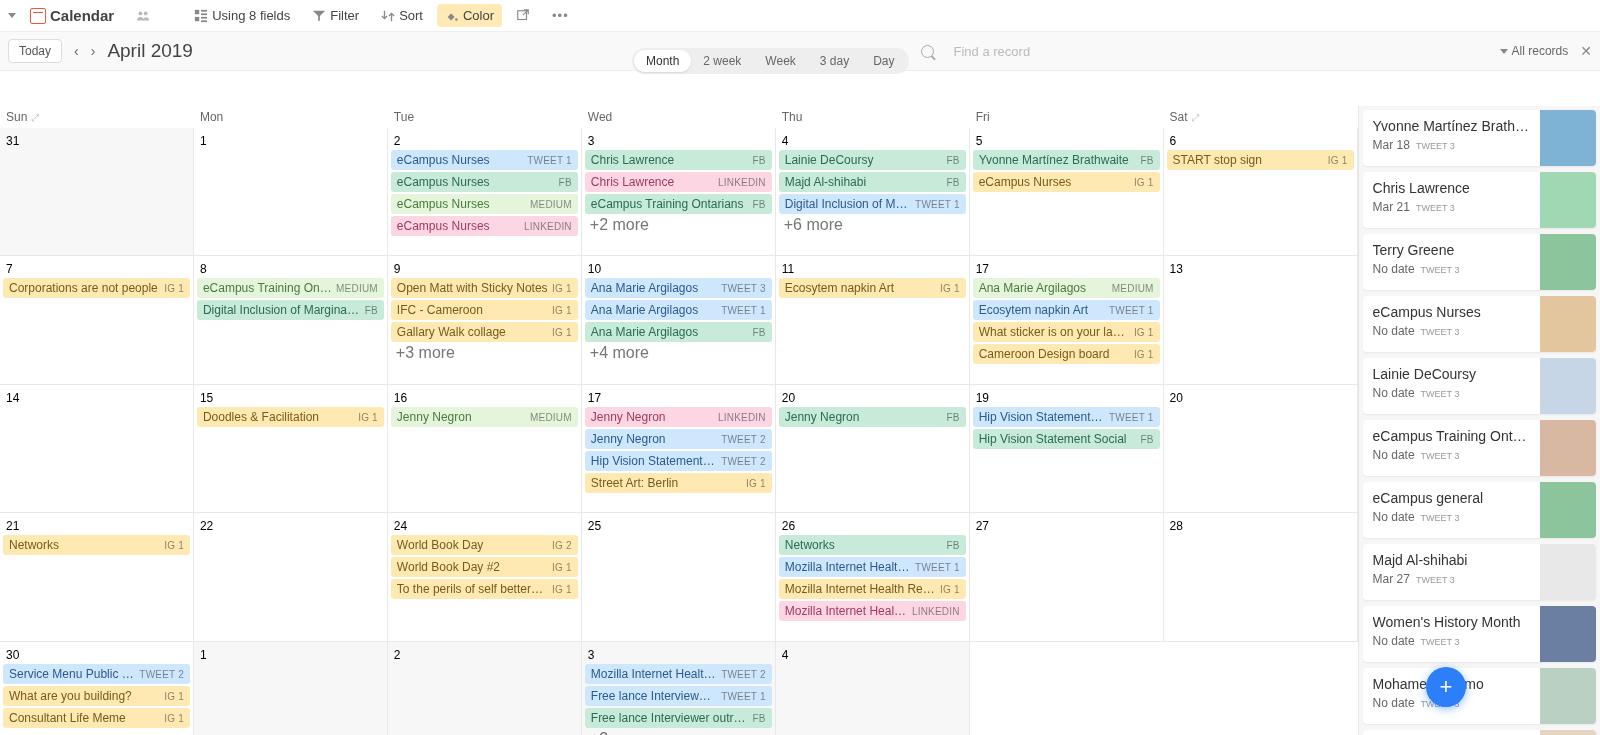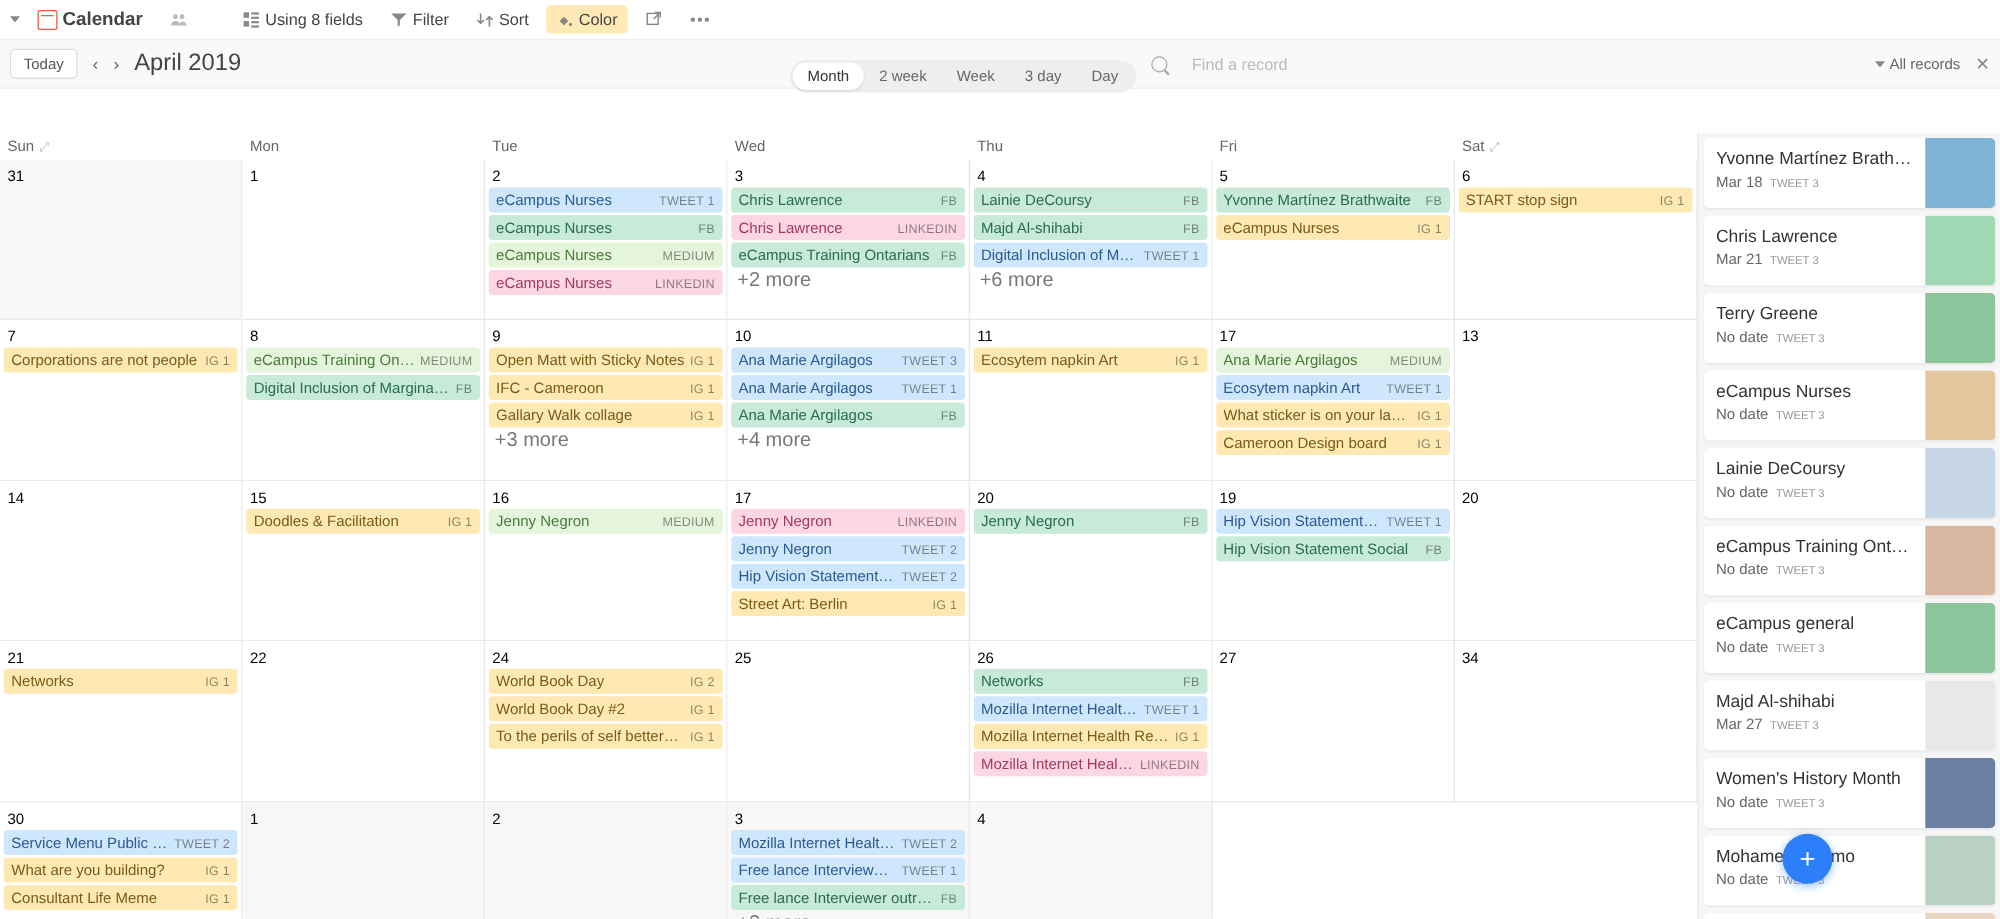--- a/index.html
+++ b/index.html
@@ -472,21 +472,21 @@
               <span class="label">Mozilla Internet Health R…</span>
               <span class="tag">LINKEDIN</span>
             </div>
           </div>
         </div>
         <div class="cell in">
           <div class="num">27</div>
           <div class="events"></div>
         </div>
         <div class="cell in">
-          <div class="num">34</div>
+          <div class="num">28</div>
           <div class="events"></div>
         </div>
         <div class="cell in">
           <div class="num">30</div>
           <div class="events">
             <div class="ev c-blue">
               <span class="label">Service Menu Public Draft</span>
               <span class="tag">TWEET 2</span>
             </div>
             <div class="ev c-yellow">

